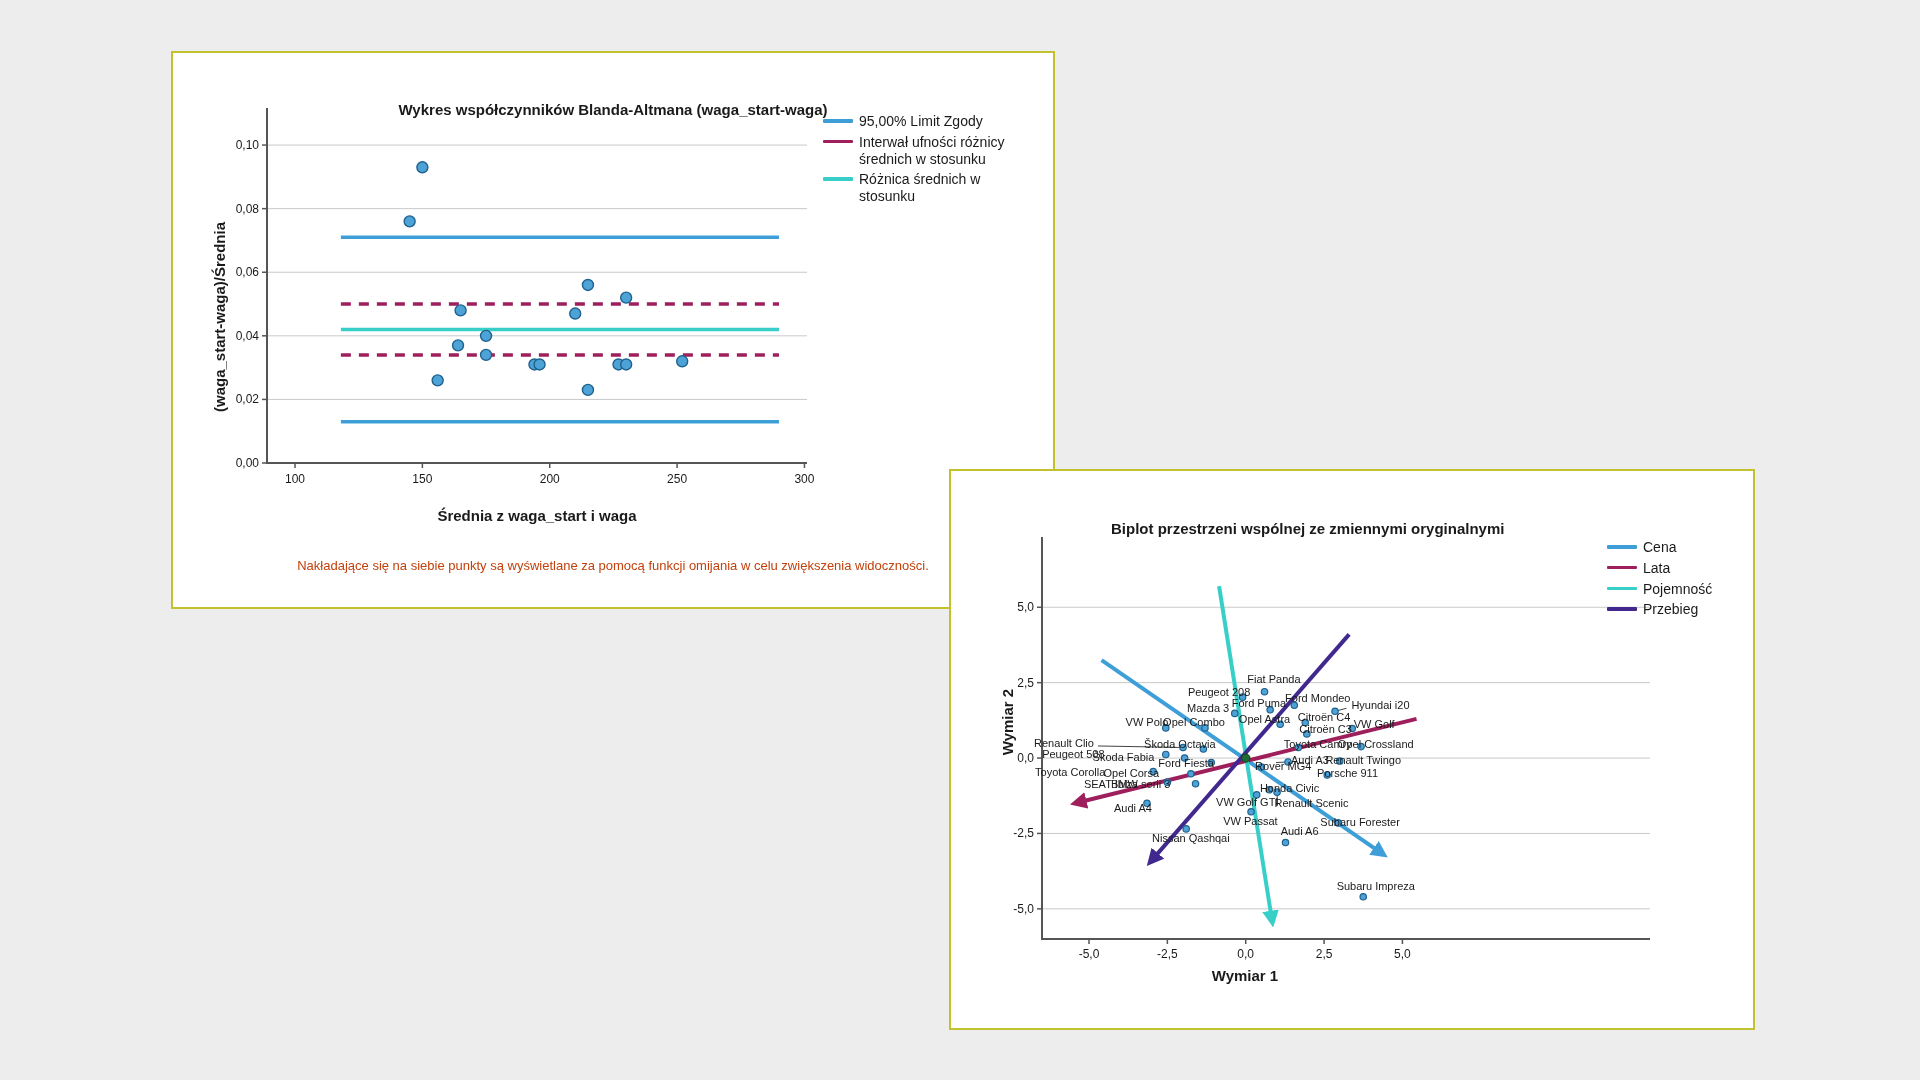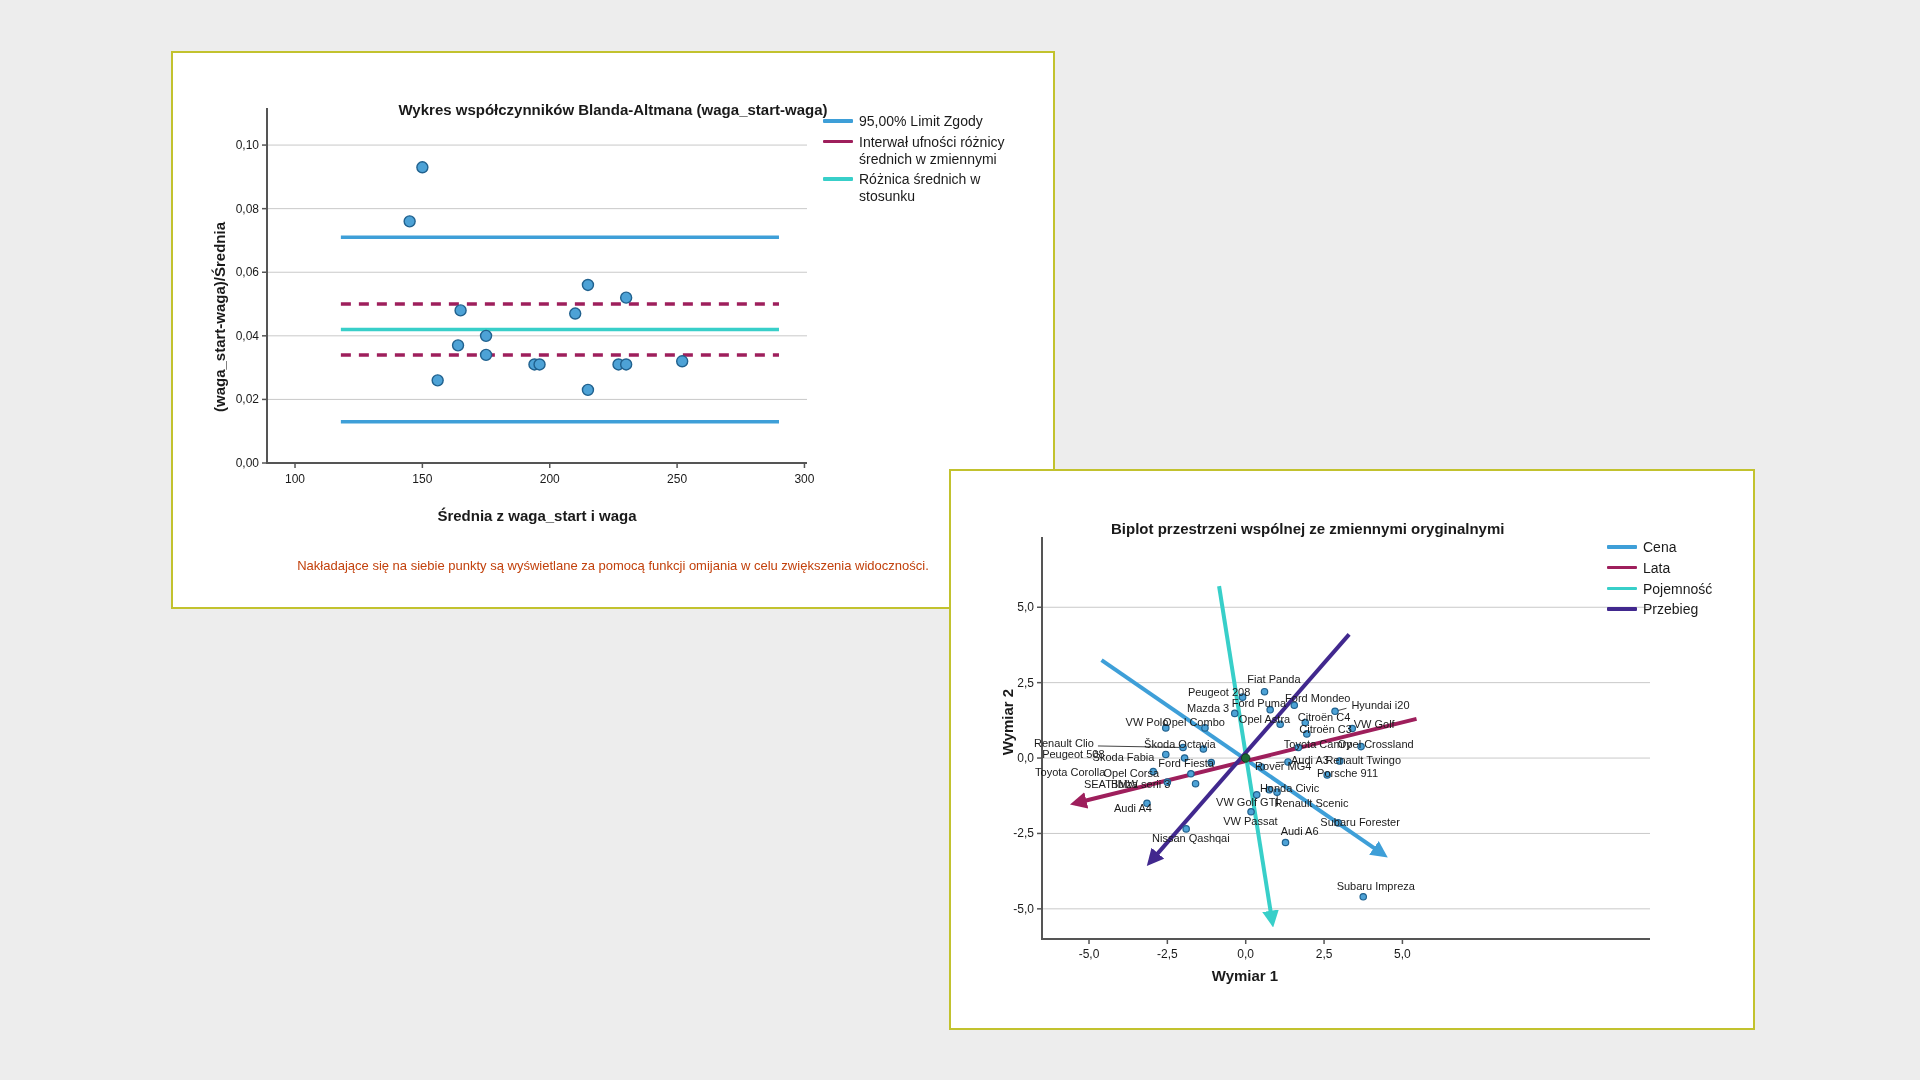--- a/index.html
+++ b/index.html
@@ -86,21 +86,21 @@
       <circle cx="509.188679245283" cy="308.2608695652174" r="5.5" fill="#4DA2D6" stroke="#20618E" stroke-width="1.4"></circle>
     </svg>
   <h2 class="ptitle" id="title1">Wykres współczynników Blanda-Altmana (waga_start-waga)</h2>
   <div class="legend" id="legend1">
       <div class="lrow">
         <span class="sw" style="background: rgb(62, 159, 216);"></span>
         <span class="ltx">95,00% Limit Zgody</span>
       </div>
       <div class="lrow">
         <span class="sw" style="background: rgb(158, 31, 92);"></span>
-        <span class="ltx">Interwał ufności różnicy średnich w zmiennymi</span>
+        <span class="ltx">Interwał ufności różnicy średnich w stosunku</span>
       </div>
       <div class="lrow">
         <span class="sw" style="background: rgb(56, 207, 201);"></span>
         <span class="ltx">Różnica średnich w stosunku</span>
       </div>
     </div>
   <div class="axlab" id="ylab1">(waga_start-waga)/Średnia</div>
   <div class="axlab" id="xlab1">Średnia z waga_start i waga</div>
   <div class="footnote">Nakładające się na siebie punkty są wyświetlane za pomocą funkcji omijania w celu zwiększenia widoczności.</div>
 </section>

